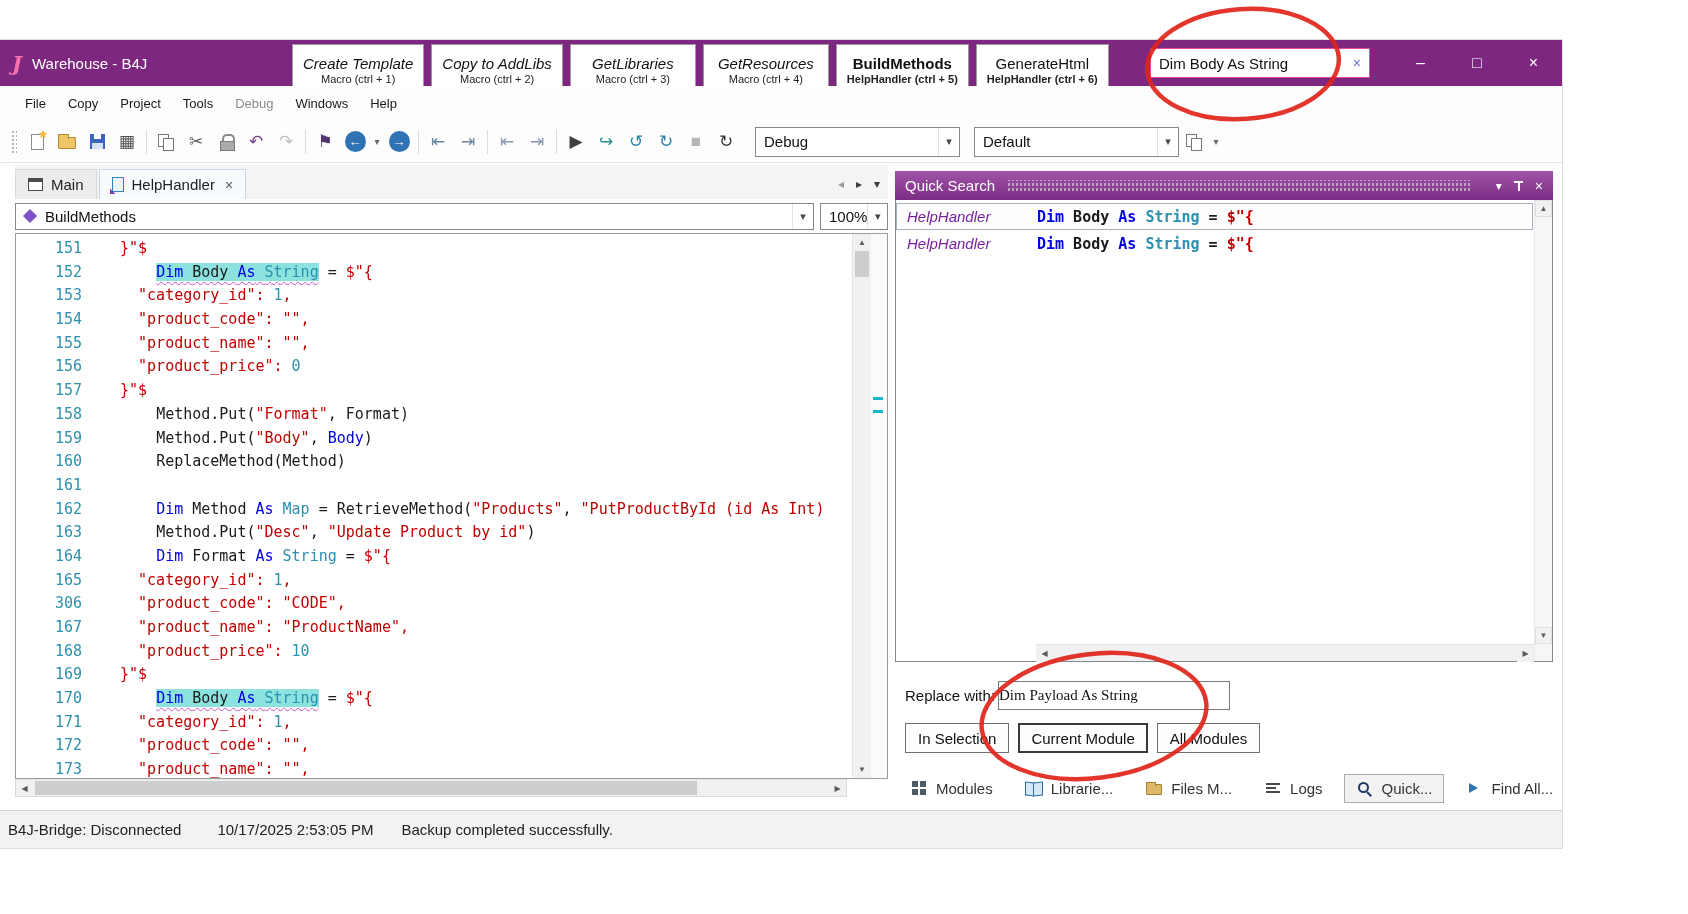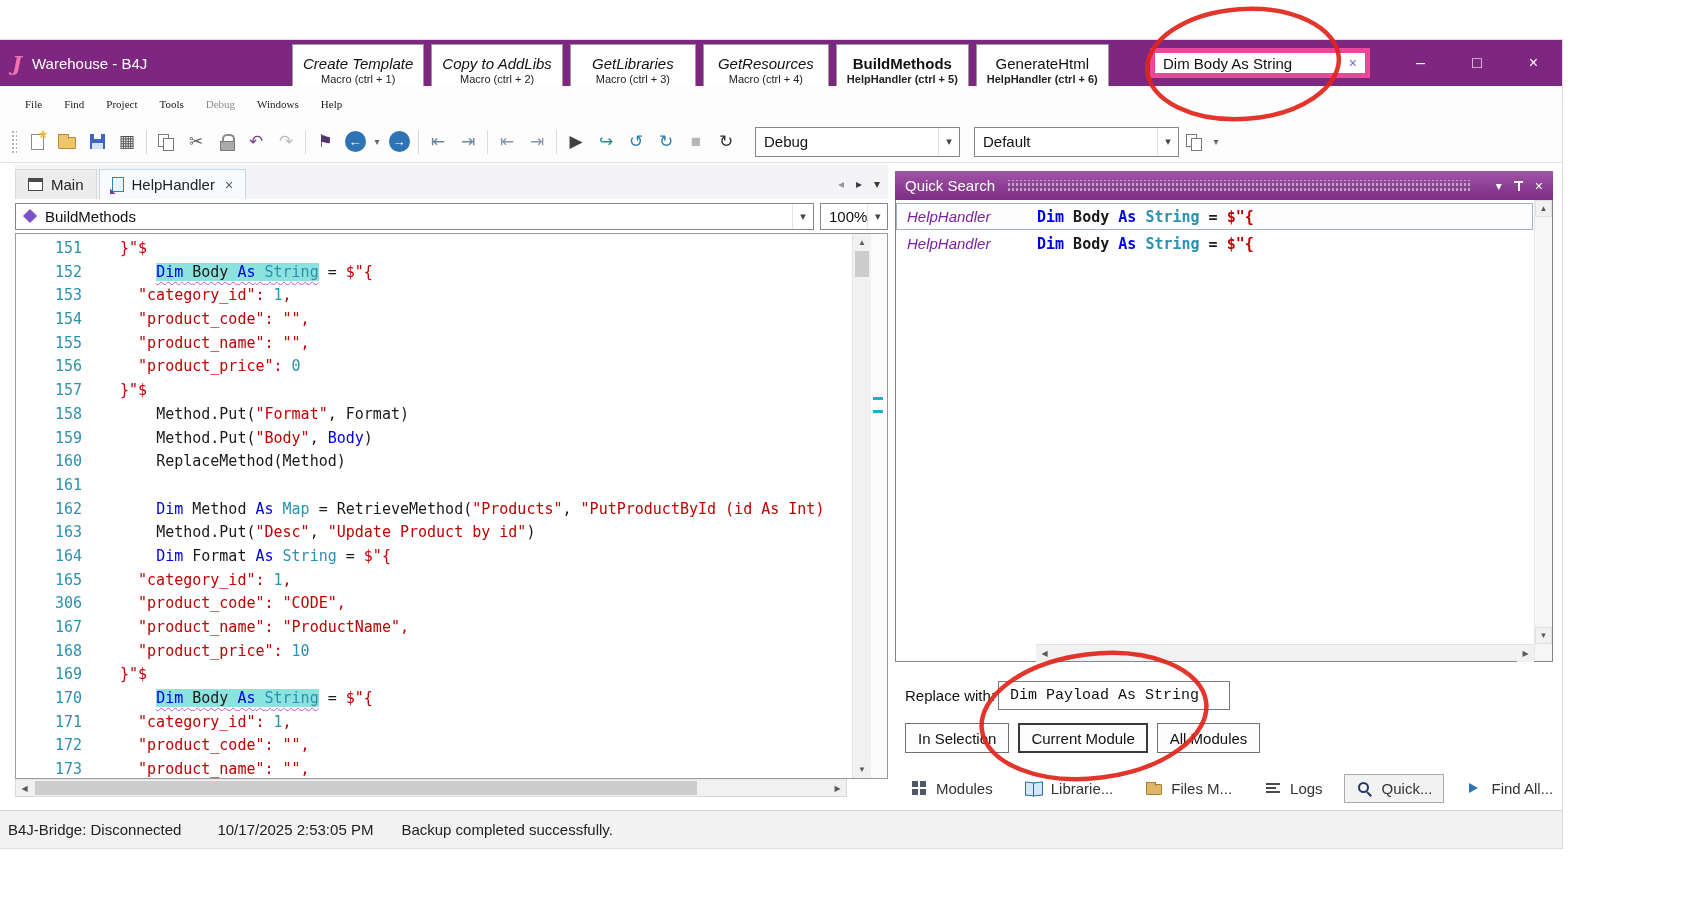--- a/index.html
+++ b/index.html
@@ -12,28 +12,28 @@
   .logo { margin-left:12px; font-family:"DejaVu Serif",serif; font-style:italic; font-weight:bold; font-size:21px; color:#F272AE; }
   .wtitle { color:#fff; font-size:15px; margin-left:10px; white-space:nowrap; }
   .macrotabs { position:absolute; left:292px; top:4px; height:52px; display:flex; gap:7px; }
   .mtab { background:#fff; border:1px solid #9a9a9a; padding:2px 10px; text-align:center; display:flex; flex-direction:column; justify-content:center; min-width:126px; }
   .mtab .t1 { font-size:15px; font-style:italic; color:#111; line-height:18px; }
   .mtab .t2 { font-size:11px; color:#222; line-height:13px; }
   .mtab.bold .t1 { font-style:normal; font-weight:bold; }
   .mtab.bold .t2 { font-weight:bold; }
   .mtab.normal .t1 { font-style:normal; }
   .mtab.normal .t2 { font-weight:bold; }
-  .tb-search { position:absolute; left:1150px; top:8px; width:220px; height:30px; background:#fff; border:5px solid #ec4899; display:flex; align-items:center; }
+  .tb-search { position:absolute; left:1150px; top:8px; width:220px; height:30px; background:#fff; border:1px solid #ec4899; display:flex; align-items:center; }
   .tb-search input { border:none; outline:none; flex:1; font-size:15px; padding-left:8px; font-family:inherit; color:#111; min-width:0; }
   .tb-x { color:#6A6AD8; padding:0 8px; font-size:14px; cursor:default; }
   .winbtns { position:absolute; right:24px; top:0; height:46px; display:flex; align-items:center; gap:47px; color:#fff; font-size:16px; }
 
   
   .menubar { position:absolute; top:46px; left:0; width:100%; height:35px; background:#FDFDFD; display:flex; align-items:center; padding-left:14px; }
-  .menu-item { padding:0 11px; font-size:11px; color:#1a1a1a;font-family:Liberation Serif, serif; }
+  .menu-item { padding:0 11px; font-size:13px; color:#1a1a1a; }
   .menu-item.dim { color:#8b8b8b; }
   .toolbar { position:absolute; top:81px; left:0; width:100%; height:42px; background:#FDFDFD; border-bottom:1px solid #E3E3E3; display:flex; align-items:center; padding-left:6px; }
   .grip { width:6px; height:24px; margin:0 5px; background-image:radial-gradient(#B5B5B5 1px,transparent 1.2px); background-size:4px 4px; }
   .tbtn { width:30px; height:28px; display:flex; align-items:center; justify-content:center; }
   .tbtn.small { width:14px; }
   .tbtn .glyph { font-size:17px; line-height:1; }
   .tbtn.small .glyph { font-size:10px; }
   .tsep { width:1px; height:24px; background:#DCDCDC; margin:0 4px; }
   .tcombo { width:205px; height:30px; border:1px solid #828790; background:#fff; display:flex; align-items:center; font-size:15px; padding-left:8px; margin-left:14px; color:#111; }
   .combo-btn { margin-left:auto; width:21px; height:100%; display:flex; align-items:center; justify-content:center; color:#444; font-size:11px; border-left:1px solid #E4E4E4; }
@@ -91,21 +91,21 @@
   .qsmod { width:130px; flex:none; font-style:italic; color:#7B1FA2; }
   .qscode { font-family:"DejaVu Sans Mono",monospace; font-weight:bold; font-size:15px; white-space:pre; }
   .qs-vscroll { position:absolute; top:0; right:0; width:18px; height:100%; background:#F6F6F6; border-left:1px solid #E8E8E8; }
   .qs-vscroll .sb-arrow { border:1px solid #E0E0E0; }
   .qs-vscroll .dn { position:absolute; bottom:17px; left:0; width:100%; }
   .qs-hscroll { position:absolute; bottom:0; left:140px; right:18px; height:17px; background:#F1F1F1; border-top:1px solid #E2E2E2; display:flex; align-items:center; }
   .qs-hscroll .sb-arrow { width:17px; flex:none; }
   .qs-hscroll .right { margin-left:auto; }
   .replrow { position:absolute; top:508px; left:0; right:0; height:32px; display:flex; align-items:center; }
   .repl-label { font-size:15px; color:#111; width:103px; padding-left:10px; flex:none; }
-  .repl-input { width:232px; height:29px; border:1px solid #7a7a7a; font-size:15px; padding:0 11px; font-family:Liberation Mono, monospace; color:#111; outline:none; background:#fff; }
+  .repl-input { width:232px; height:29px; border:1px solid #7a7a7a; font-size:15px; padding:0 0; font-family:Liberation Serif, serif; color:#111; outline:none; background:#fff; }
   .btnrow { position:absolute; top:552px; left:10px; display:flex; gap:9px; }
   .qsbtn { height:30px; padding:0 12px; background:#FDFDFD; border:1px solid #707070; font-size:15px; color:#111; font-family:inherit; display:flex; align-items:center; }
   .qsbtn.focused { border:2px solid #3a3a3a; padding:0 11px; }
   .btabs { position:absolute; top:600px; left:4px; right:0; height:34px; display:flex; align-items:center; }
   .btab { display:flex; align-items:center; gap:8px; padding:5px 11px; font-size:15px; color:#333; white-space:nowrap; }
   .btab.active { border:1px solid #ABABAB; background:#F2F2F2; }
   .bsep { width:1px; height:20px; background:#DEDEDE; margin:0 5px; }
   .bicon { display:inline-flex; width:18px; height:16px; align-items:center; justify-content:center; flex:none; }
 
   
@@ -192,21 +192,21 @@
       </div>
       <div class="winbtns">
         <span>–</span>
         <span>□</span>
         <span>×</span>
       </div>
     </div>
 
     <div class="menubar" id="menubar">
         <div class="menu-item">File</div>
-        <div class="menu-item">Find</div>
+        <div class="menu-item">Copy</div>
         <div class="menu-item">Project</div>
         <div class="menu-item">Tools</div>
         <div class="menu-item dim">Debug</div>
         <div class="menu-item">Windows</div>
         <div class="menu-item">Help</div>
       </div>
     <div class="toolbar" id="toolbar">
         <div class="grip"></div>
         <div class="tbtn">
           <i class="shape-page-star"></i>

